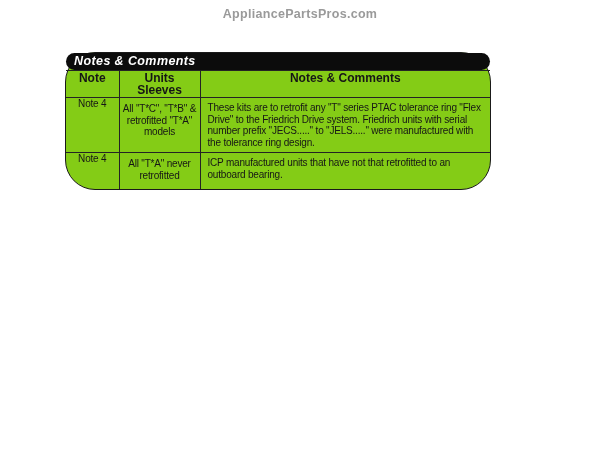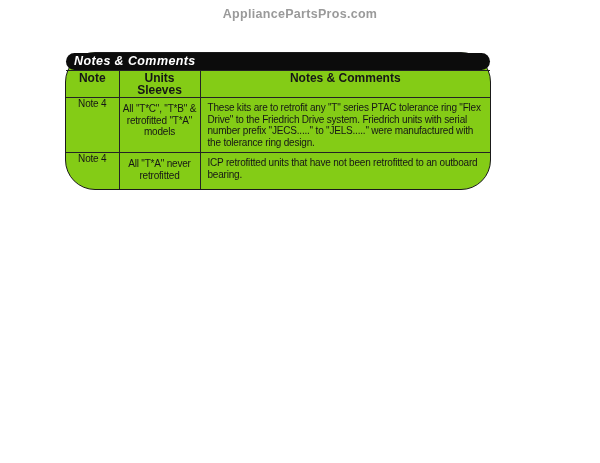--- a/index.html
+++ b/index.html
@@ -113,18 +113,18 @@
           <td class="note-cell">Note 4</td>
           <td class="units-cell">All "T*C", "T*B" &amp;
 retrofitted "T*A"
 models</td>
           <td class="comments-cell">These kits are to retrofit any "T" series PTAC tolerance ring "Flex Drive" to the Friedrich Drive system. Friedrich units with serial number prefix "JECS....." to "JELS....." were manufactured with the tolerance ring design.</td>
         </tr>
         <tr class="row-note5">
           <td class="note-cell">Note 4</td>
           <td class="units-cell">All "T*A" never
 retrofitted</td>
-          <td class="comments-cell">ICP retrofitted units that have not been retrofitted to an outboard bearing.</td>
+          <td class="comments-cell">ICP manufactured units that have not that retrofitted to an outboard bearing.</td>
         </tr>
       </tbody>
     </table>
   </div>
 </div>
 
 </body></html>

